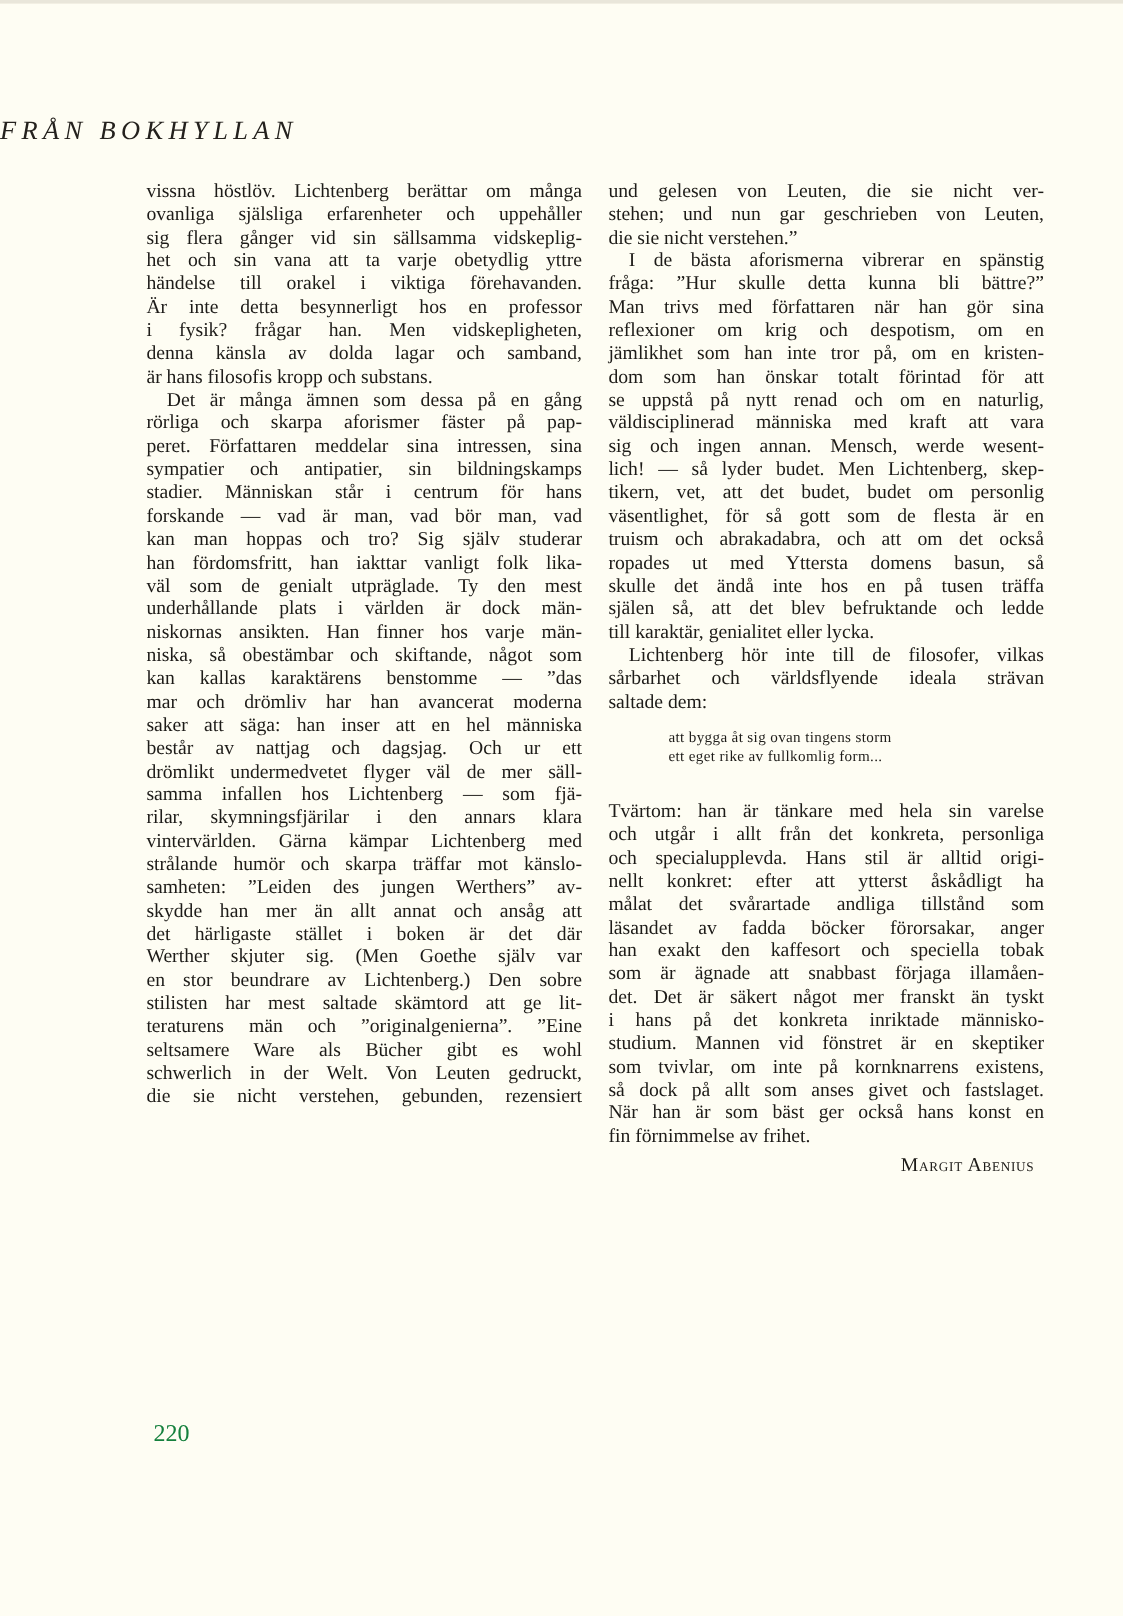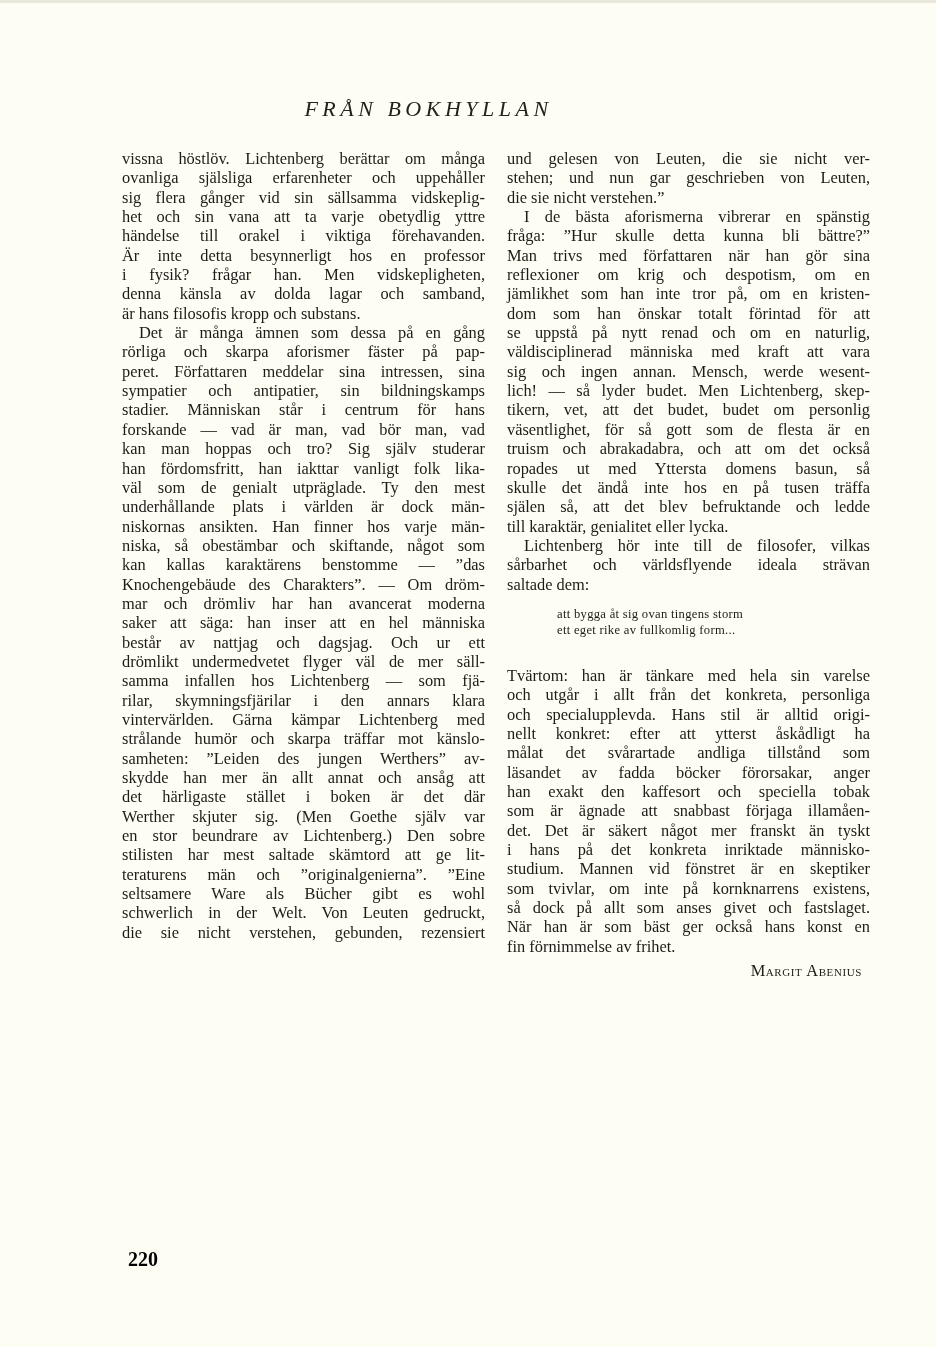--- a/index.html
+++ b/index.html
@@ -10,21 +10,21 @@
       overflow: hidden;
       font-family: "Liberation Serif", "DejaVu Serif", serif;
       color: #1d1b18;
     }
     .page-edge {
       position: absolute; left: 0; top: 0; right: 0; height: 3px;
       background: #e9e6da;
     }
     .running-head {
       position: absolute; top: 96px; left: 0; width: 857px;
-      text-align: center;
+      text-align: left;
       font-style: italic;
       font-size: 22px;
       letter-spacing: 4.5px;
       color: #24211d;
     }
     .col {
       position: absolute; top: 149px;
       width: 363px;
       font-size: 16.4px;
       line-height: 19.35px;
@@ -50,23 +50,23 @@
     .signature {
       display: block;
       text-align: right;
       font-variant: small-caps;
       font-size: 16.4px;
       letter-spacing: 0.6px;
       margin-top: 5px;
       padding-right: 8px;
     }
     .page-number {
-      position: absolute; left: 128px; top: 1248px;
-      font-size: 20px; font-weight: bold;
-      color: #000000;
+      position: absolute; left: 128px; top: 1184px;
+      font-size: 20px; font-weight: normal;
+      color: #15803d;
     }
   </style>
 </head>
 <body>
 
 <div class="page-edge"></div>
 
 <div class="running-head">FRÅN BOKHYLLAN</div>
 
 <div class="col left">
@@ -87,21 +87,20 @@
   <span class="line">sympatier och antipatier, sin bildningskamps</span>
   <span class="line">stadier. Människan står i centrum för hans</span>
   <span class="line">forskande — vad är man, vad bör man, vad</span>
   <span class="line">kan man hoppas och tro? Sig själv studerar</span>
   <span class="line">han fördomsfritt, han iakttar vanligt folk lika-</span>
   <span class="line">väl som de genialt utpräglade. Ty den mest</span>
   <span class="line">underhållande plats i världen är dock män-</span>
   <span class="line">niskornas ansikten. Han finner hos varje män-</span>
   <span class="line">niska, så obestämbar och skiftande, något som</span>
   <span class="line">kan kallas karaktärens benstomme — ”das</span>
-  <span class="line">Knochengebäude des Charakters”. — Om dröm-</span>
   <span class="line">mar och drömliv har han avancerat moderna</span>
   <span class="line">saker att säga: han inser att en hel människa</span>
   <span class="line">består av nattjag och dagsjag. Och ur ett</span>
   <span class="line">drömlikt undermedvetet flyger väl de mer säll-</span>
   <span class="line">samma infallen hos Lichtenberg — som fjä-</span>
   <span class="line">rilar, skymningsfjärilar i den annars klara</span>
   <span class="line">vintervärlden. Gärna kämpar Lichtenberg med</span>
   <span class="line">strålande humör och skarpa träffar mot känslo-</span>
   <span class="line">samheten: ”Leiden des jungen Werthers” av-</span>
   <span class="line">skydde han mer än allt annat och ansåg att</span>

